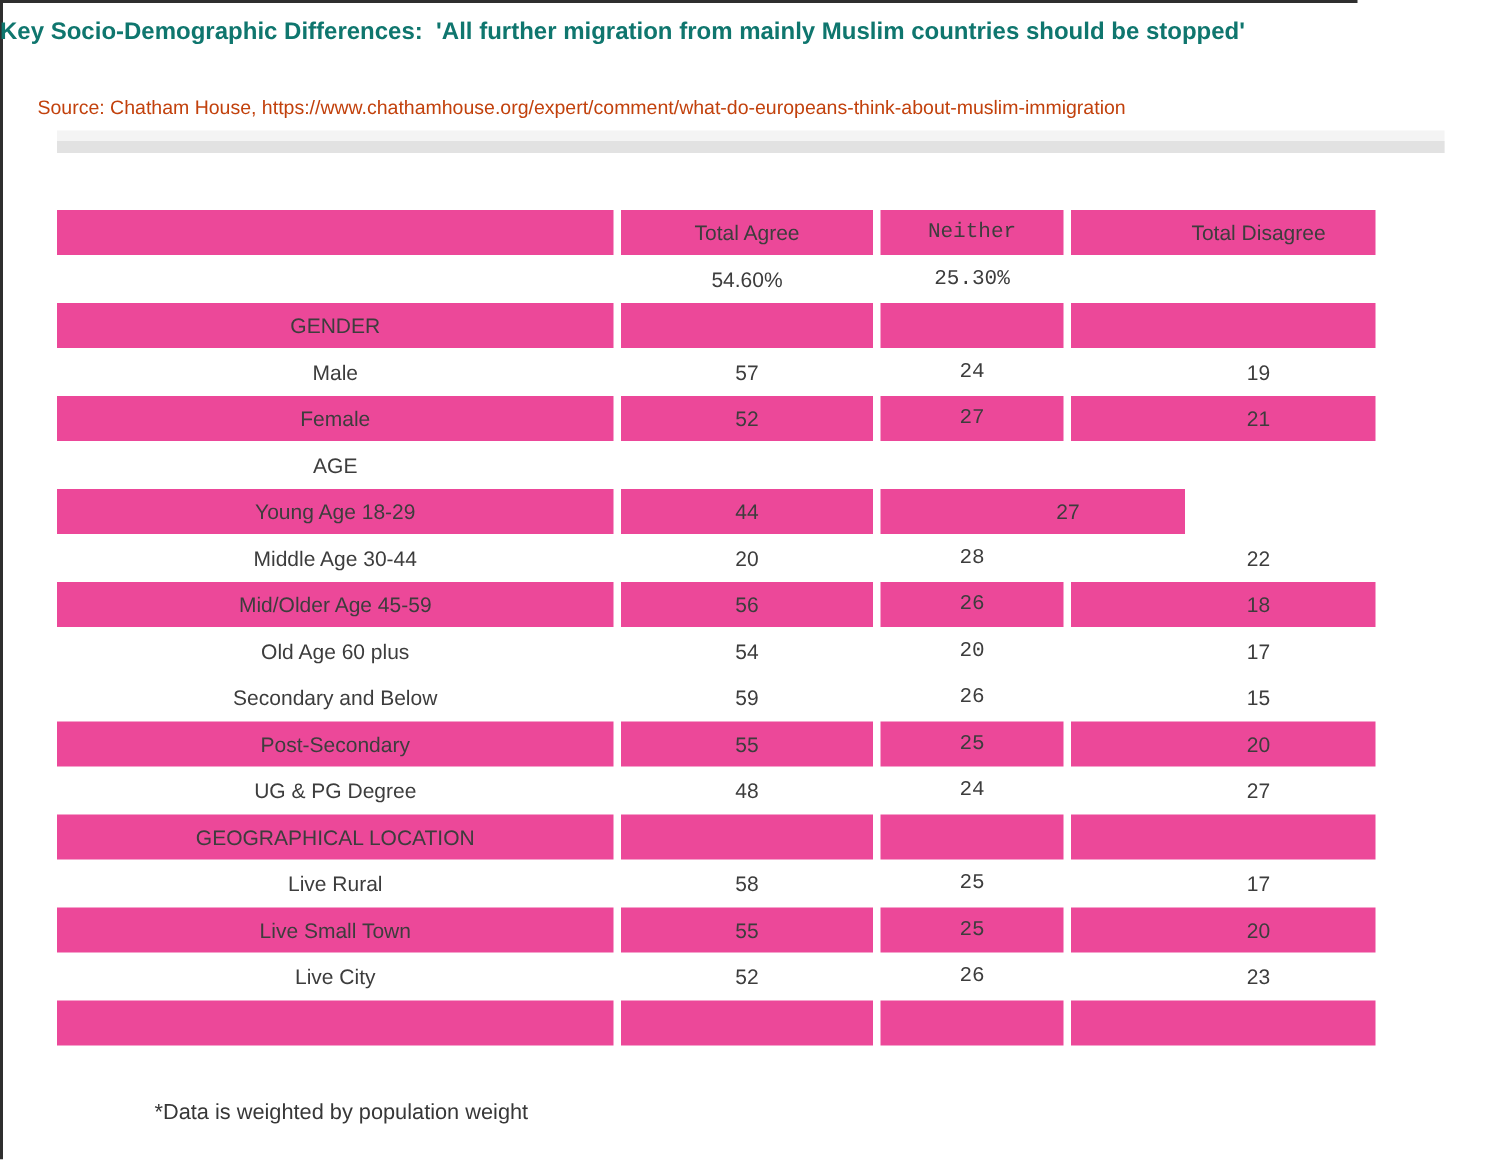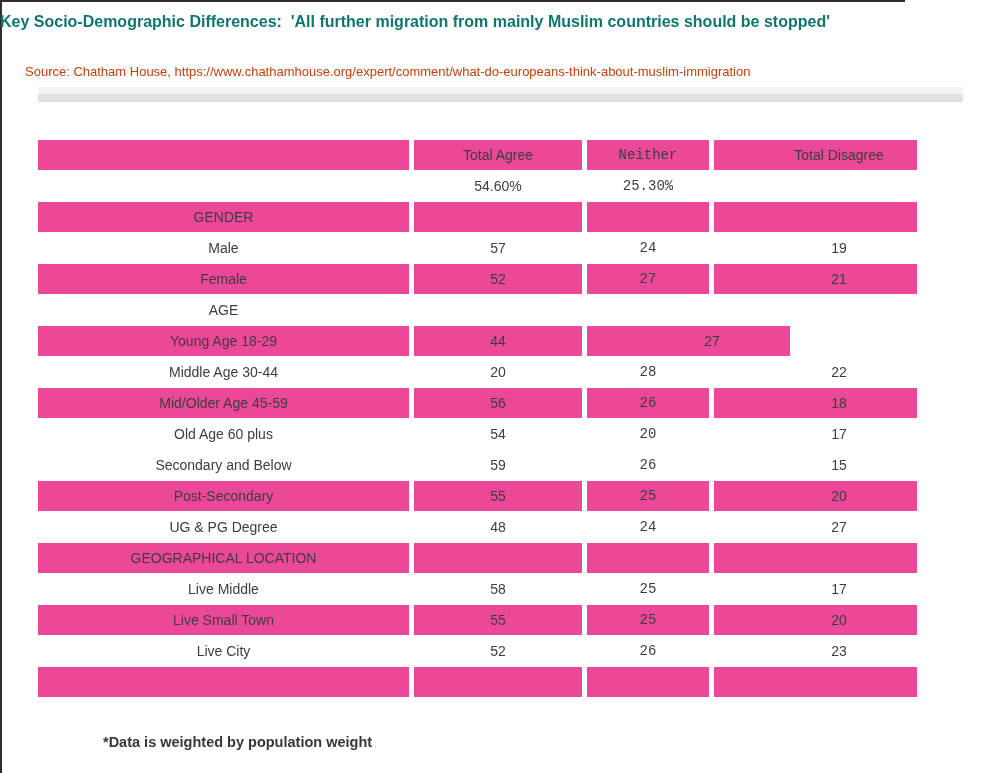--- a/index.html
+++ b/index.html
@@ -28,21 +28,21 @@
   .tcell {
     display:flex; align-items:center; justify-content:center;
     font-size:14px; color:#3d3d3d; box-sizing:border-box;
   }
   .c0 { width:371px; }
   .c1 { width:168px; }
   .c2 { width:122px;font-family:Liberation Mono, monospace; }
   .c3 { width:203px;padding-left:47px; }
   .footnote {
     position:absolute; left:103px; top:734px;
-    font-size:14.5px; color:#373737;font-weight:bold;
+    font-size:14.5px; color:#373737;
   }
 </style>
 </head>
 <body>
 
 <div class="frame">
   <div class="top-border"></div>
   <div class="left-border"></div>
 
   <div class="title">Key Socio-Demographic Differences:  'All further migration from mainly Muslim countries should be stopped'</div>
@@ -129,21 +129,21 @@
         <div class="tcell c2">24</div>
         <div class="tcell c3">27</div>
       </div>
       <div class="trow gray">
         <div class="tcell c0">GEOGRAPHICAL LOCATION</div>
         <div class="tcell c1"></div>
         <div class="tcell c2"></div>
         <div class="tcell c3"></div>
       </div>
       <div class="trow">
-        <div class="tcell c0">Live Middle</div>
+        <div class="tcell c0">Live Rural</div>
         <div class="tcell c1">58</div>
         <div class="tcell c2">25</div>
         <div class="tcell c3">17</div>
       </div>
       <div class="trow gray">
         <div class="tcell c0">Live Small Town</div>
         <div class="tcell c1">55</div>
         <div class="tcell c2">25</div>
         <div class="tcell c3">20</div>
       </div>

